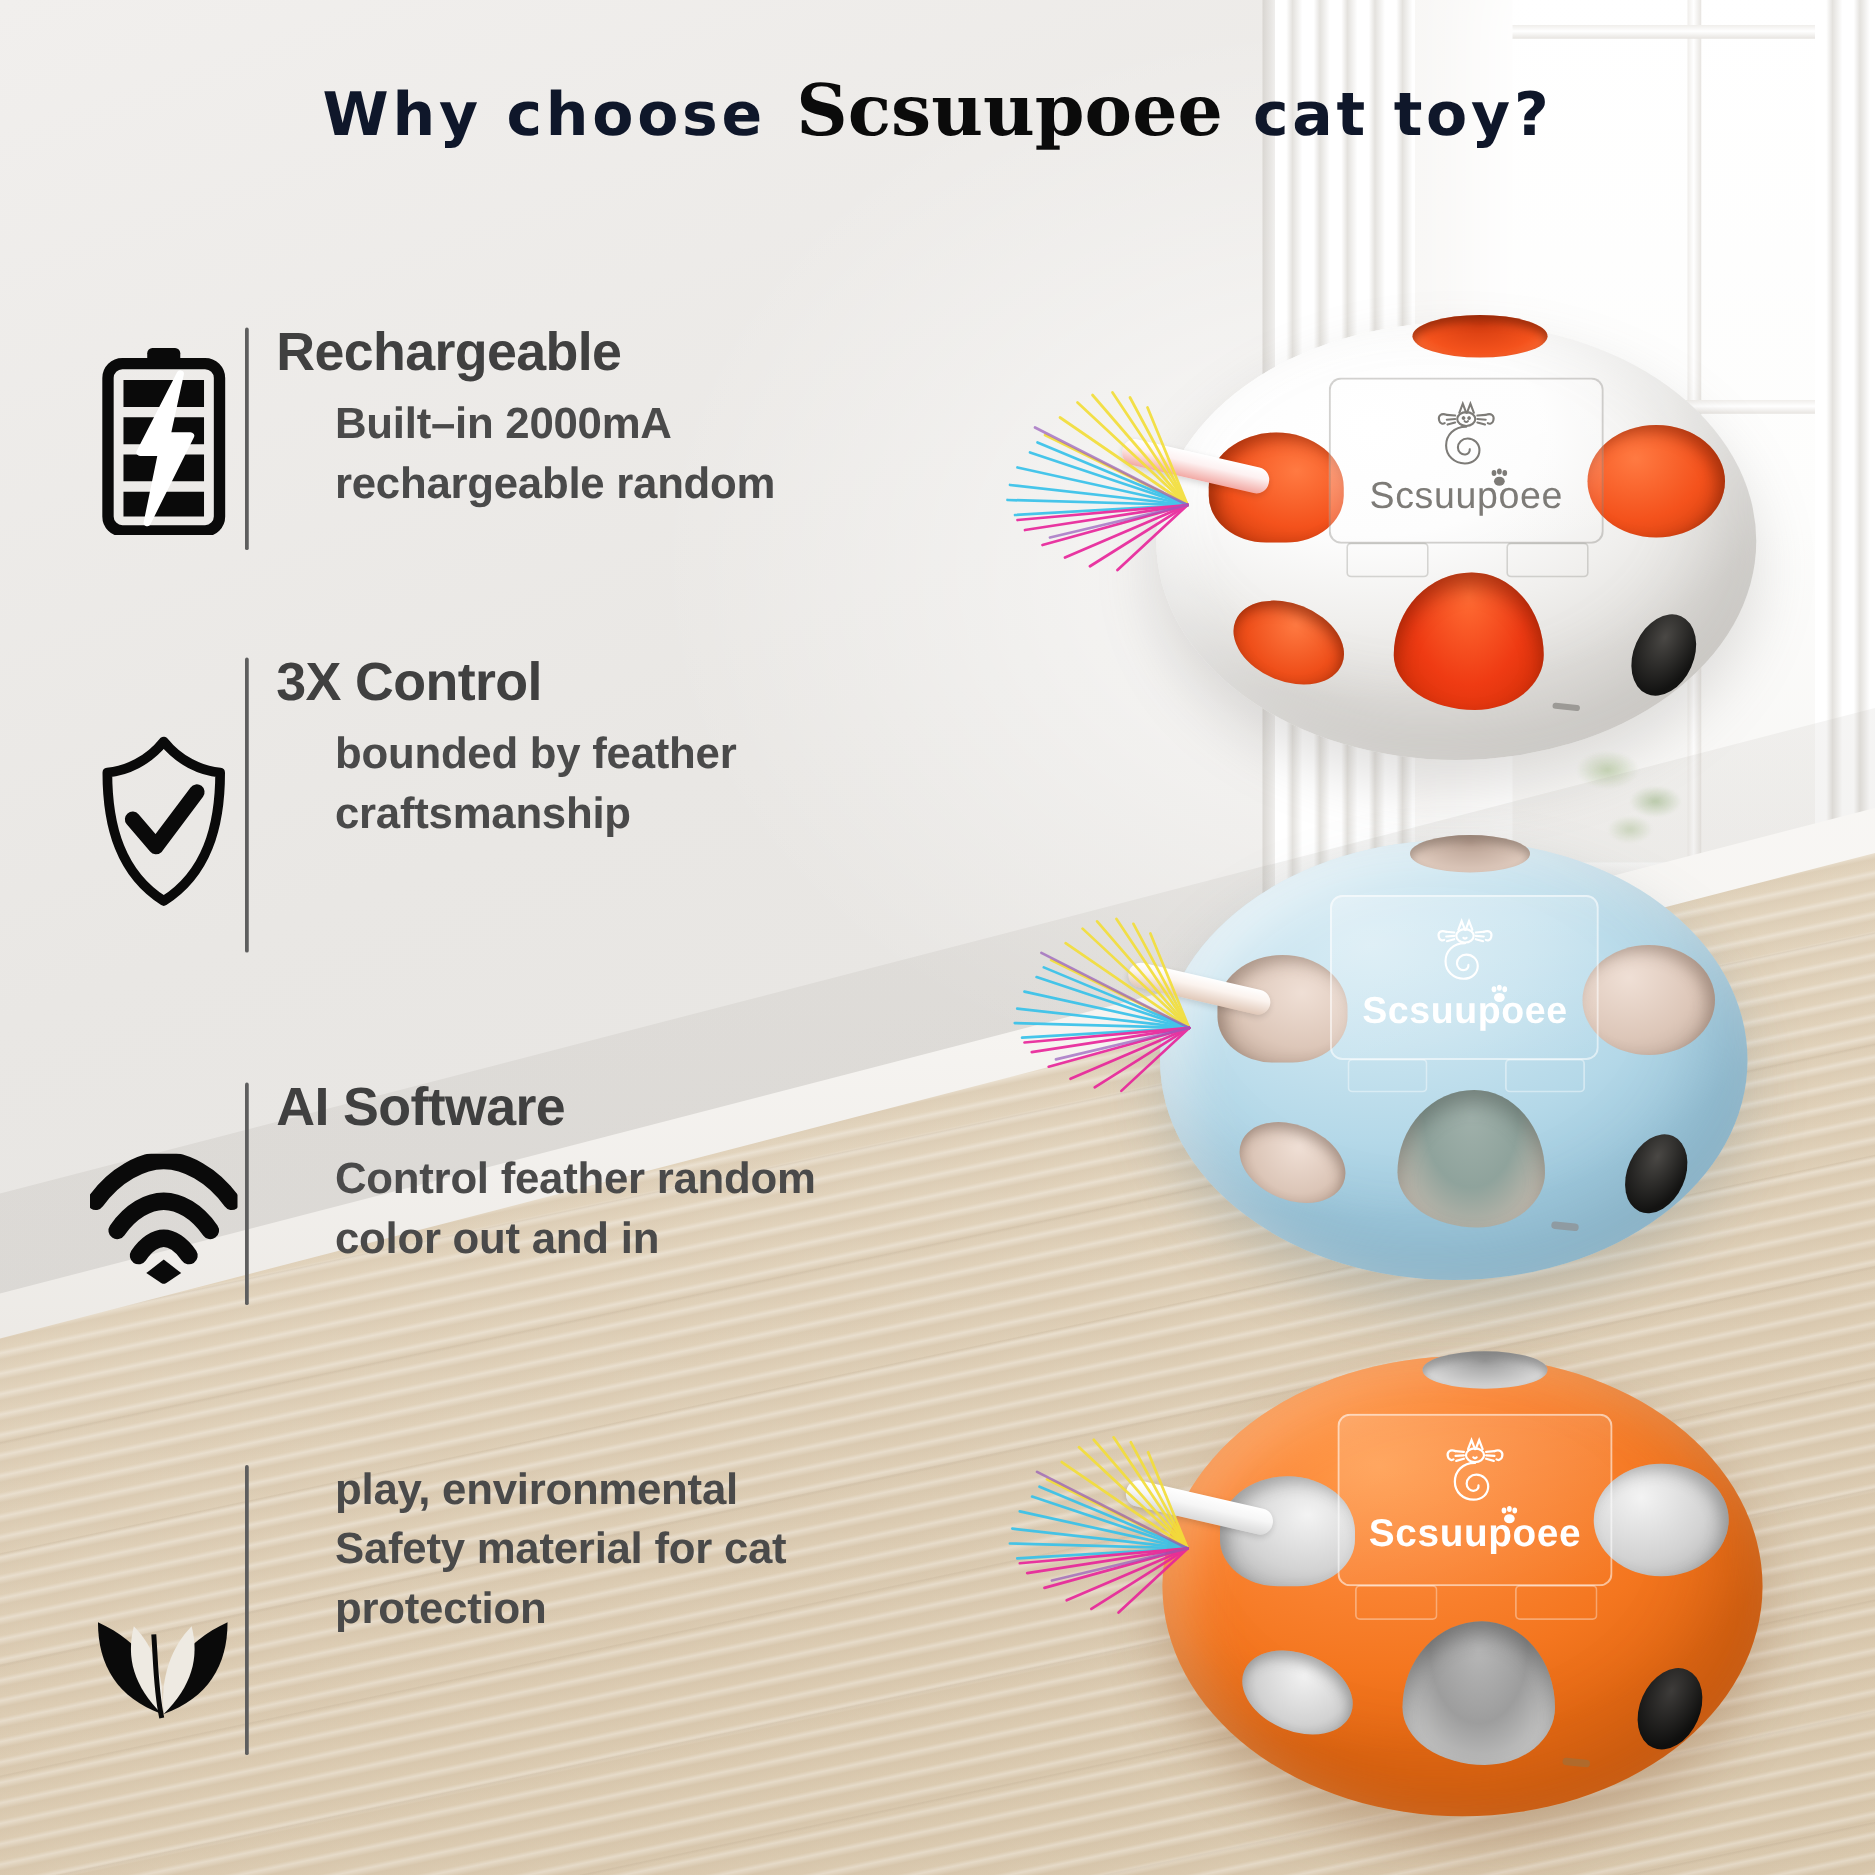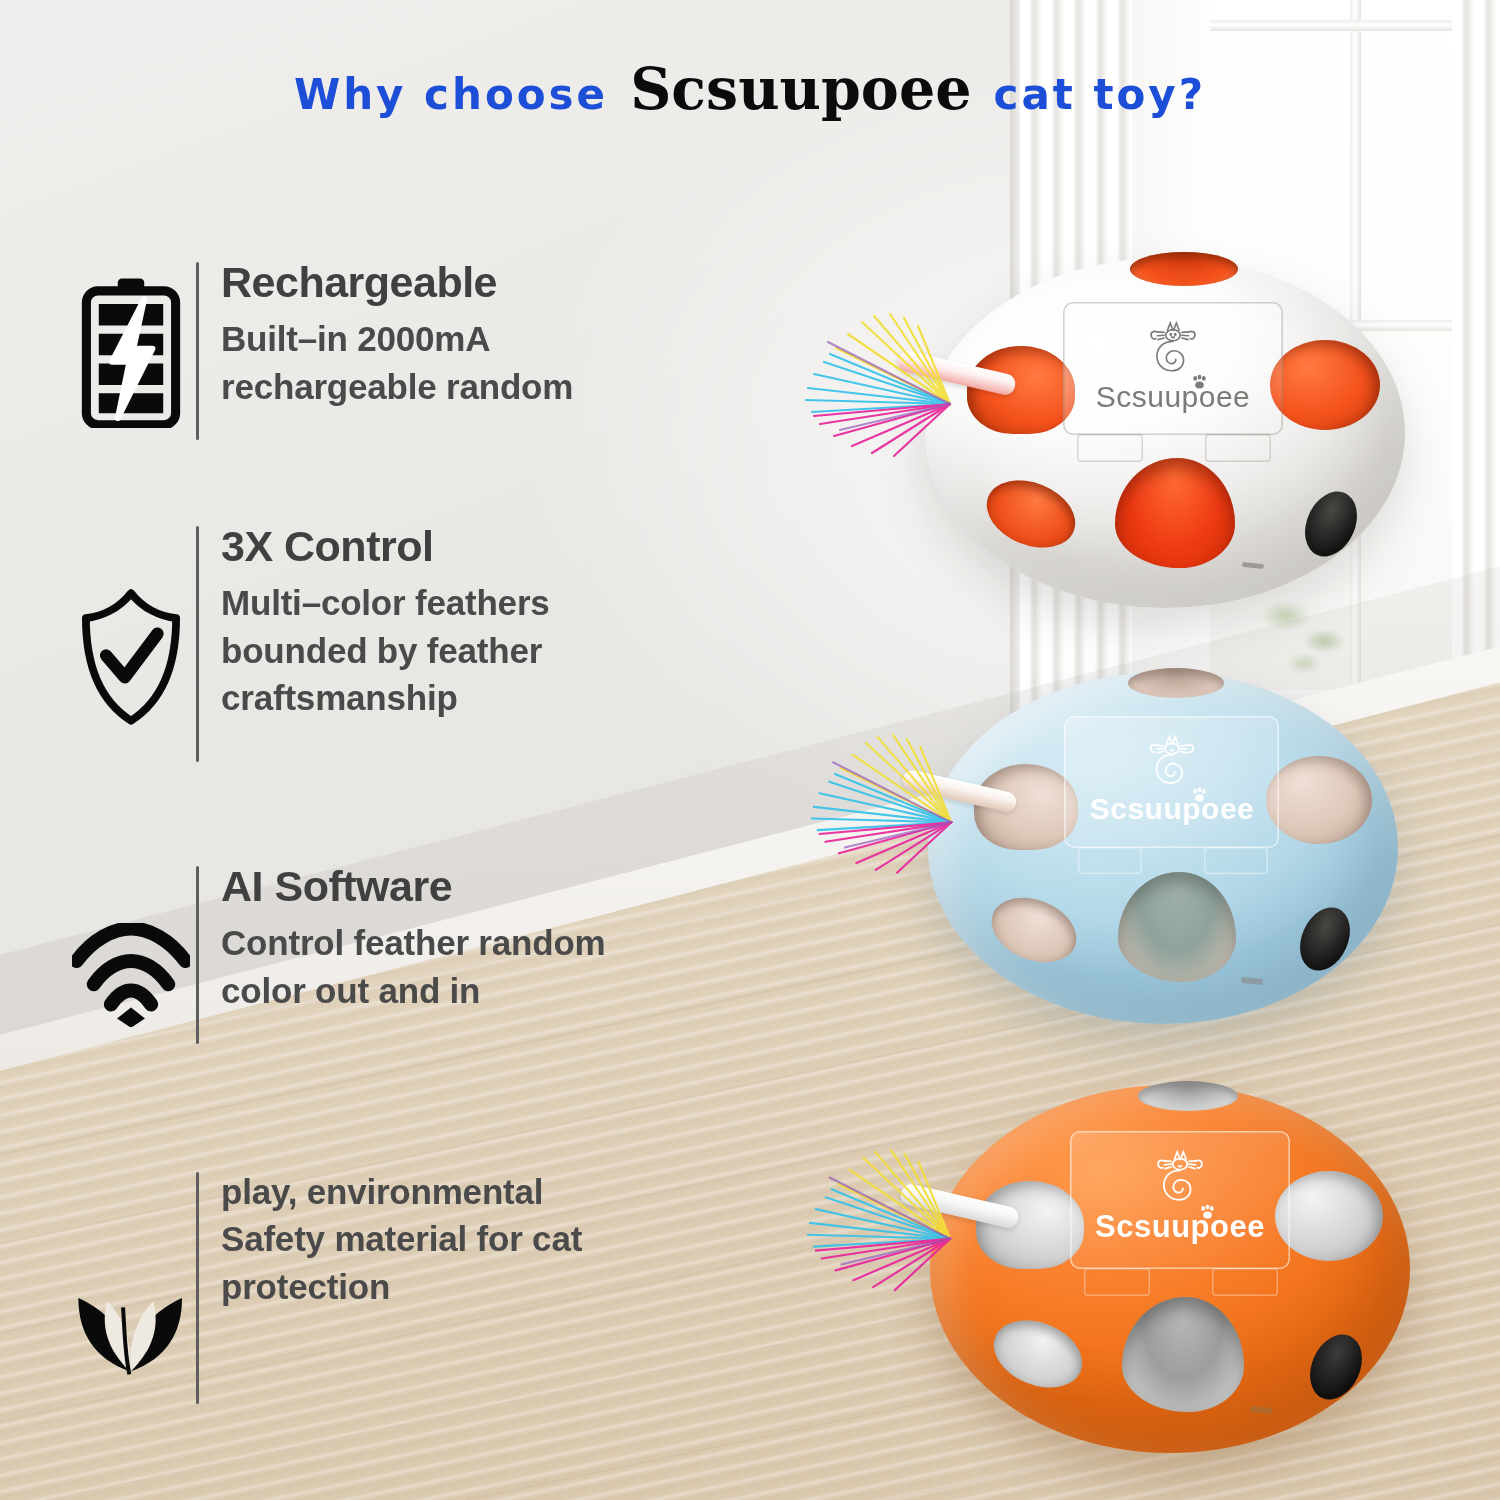--- a/index.html
+++ b/index.html
@@ -115,24 +115,24 @@
     position: absolute; left: 0; top: 60px; width: 1500px;
     text-align: center;
     white-space: nowrap;
     line-height: 1;
   }
   .title span {
     font-size: 62px;
     letter-spacing: 1px;
   }
   .title .t-orange {
-    color: #1d4ed8;
+    color: #0f172a;
     font-family: "DejaVu Sans", sans-serif;
     font-weight: 700;
-    font-size: 42px;
+    font-size: 48px;
     letter-spacing: 3px;
   }
   .title .t-brand {
     color: #0b0b0b;
     font-family: "DejaVu Serif", serif;
     font-weight: 700;
     font-size: 57px;
     letter-spacing: 0px;
   }
 
@@ -165,21 +165,21 @@
     margin-bottom: 8px;
     white-space: nowrap;
   }
   .feat-desc {
     font-size: 35px;
     font-weight: 700;
     color: #4a4a4a;
     line-height: 1.35;
     letter-spacing: -0.2px;
   }
-  .feat-desc div { white-space: nowrap; }
+  .feat-desc div { white-space: nowrap; margin-left: 47px; }
 
   
   #feature-0 { left: 72px;  top: 258px; justify-content: space-between; }
   #feature-0 .feat-rule { height: 178px; margin-top: 4px; }
   #feature-1 { left: 72px;  top: 522px; }
   #feature-1 .feat-rule { height: 236px; margin-top: 4px; }
   #feature-2 { left: 72px;  top: 862px; }
   #feature-2 .feat-rule { height: 178px; margin-top: 4px; }
   #feature-3 { left: 72px;  top: 1168px; }
   #feature-3 .feat-rule { height: 232px; margin-top: 4px; }
@@ -321,21 +321,20 @@
     <div class="feat-icon">
       <svg width="110" height="140" viewBox="0 0 70 90" fill="none">
         <path d="M35 4 C27 14 16 19 6 20 C6 48 13 72 35 86 C57 72 64 48 64 20 C54 19 43 14 35 4 Z" stroke="#0a0a0a" stroke-width="5" fill="none" stroke-linejoin="round"></path>
         <path d="M19 44 L31 58 L52 30" stroke="#0a0a0a" stroke-width="8" fill="none" stroke-linecap="round" stroke-linejoin="round"></path>
       </svg>
     </div>
     <div class="feat-rule"></div>
     <div class="feat-text">
       <div class="feat-title">3X Control</div>
       <div class="feat-desc">
-        <div>Multi–color feathers</div>
         <div>bounded by feather</div>
         <div>craftsmanship</div>
       </div>
     </div>
   </div>
 
   <div class="feature" id="feature-2">
     <div class="feat-icon">
       <svg width="120" height="104" viewBox="0 0 76 66" fill="none">
         <path d="M3 24 C13 10 27 3 38 3 C49 3 63 10 73 24" stroke="#0a0a0a" stroke-width="9" stroke-linecap="round" fill="none"></path>

